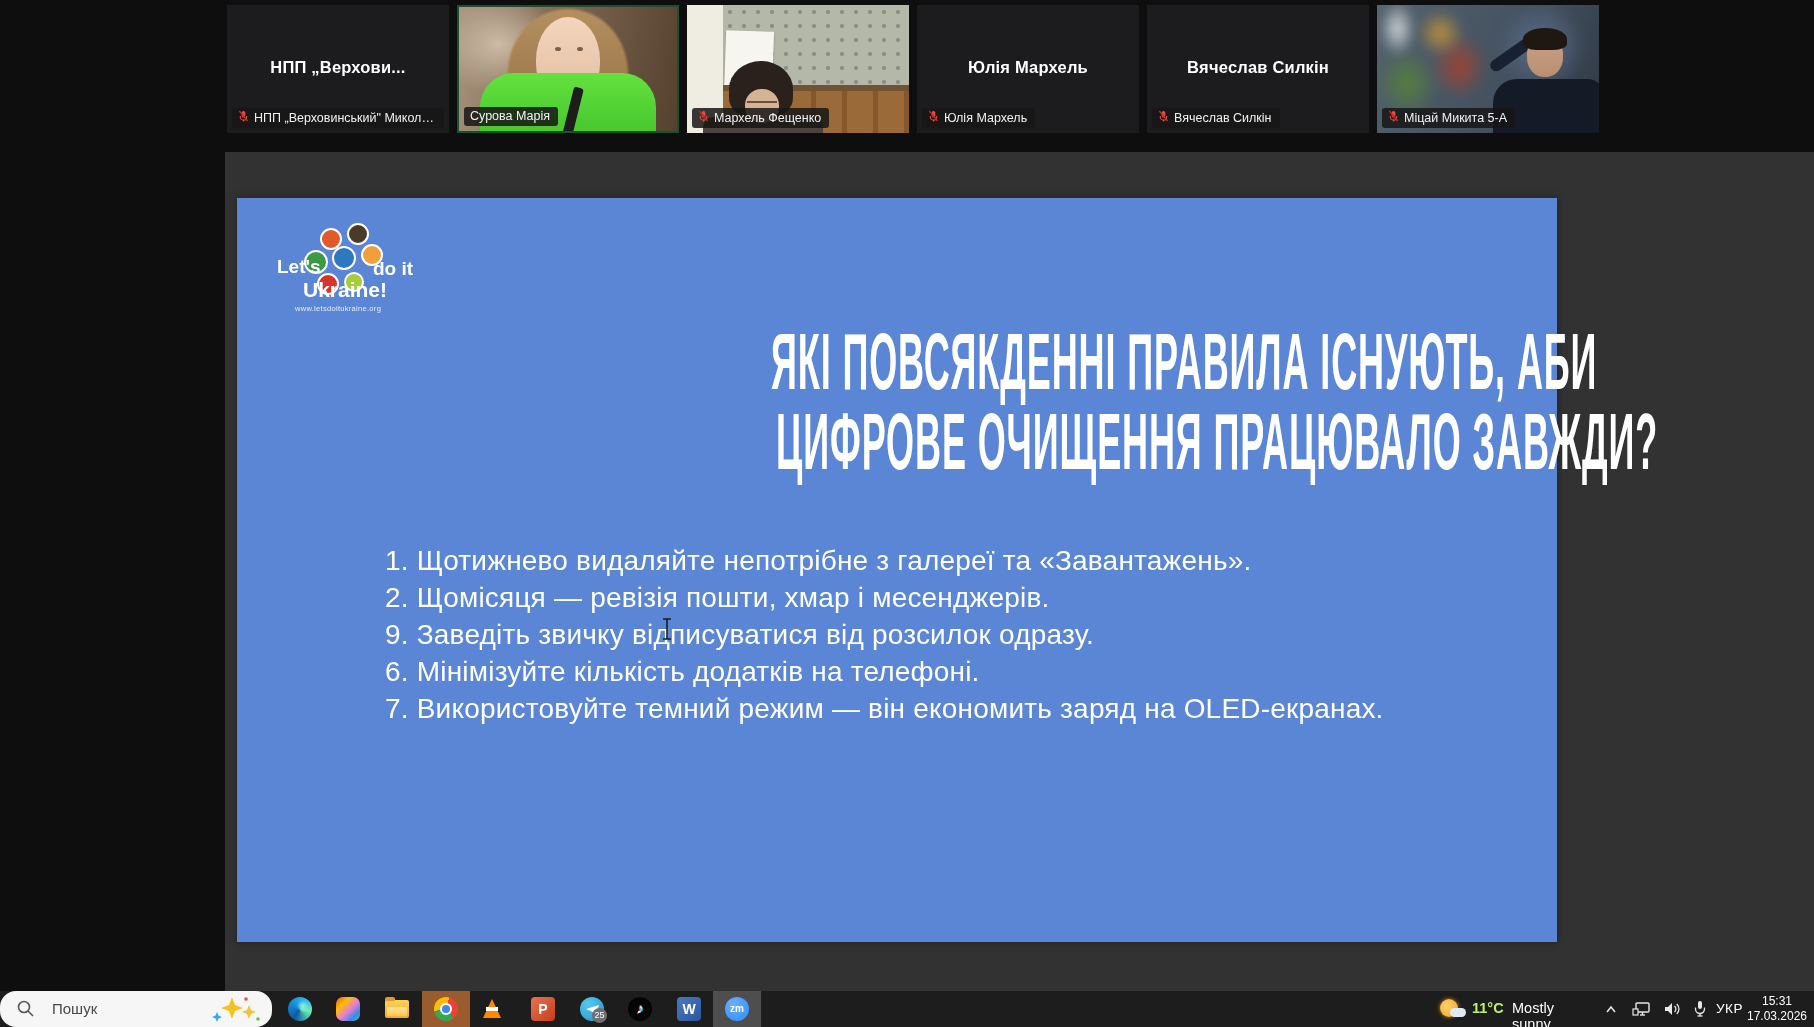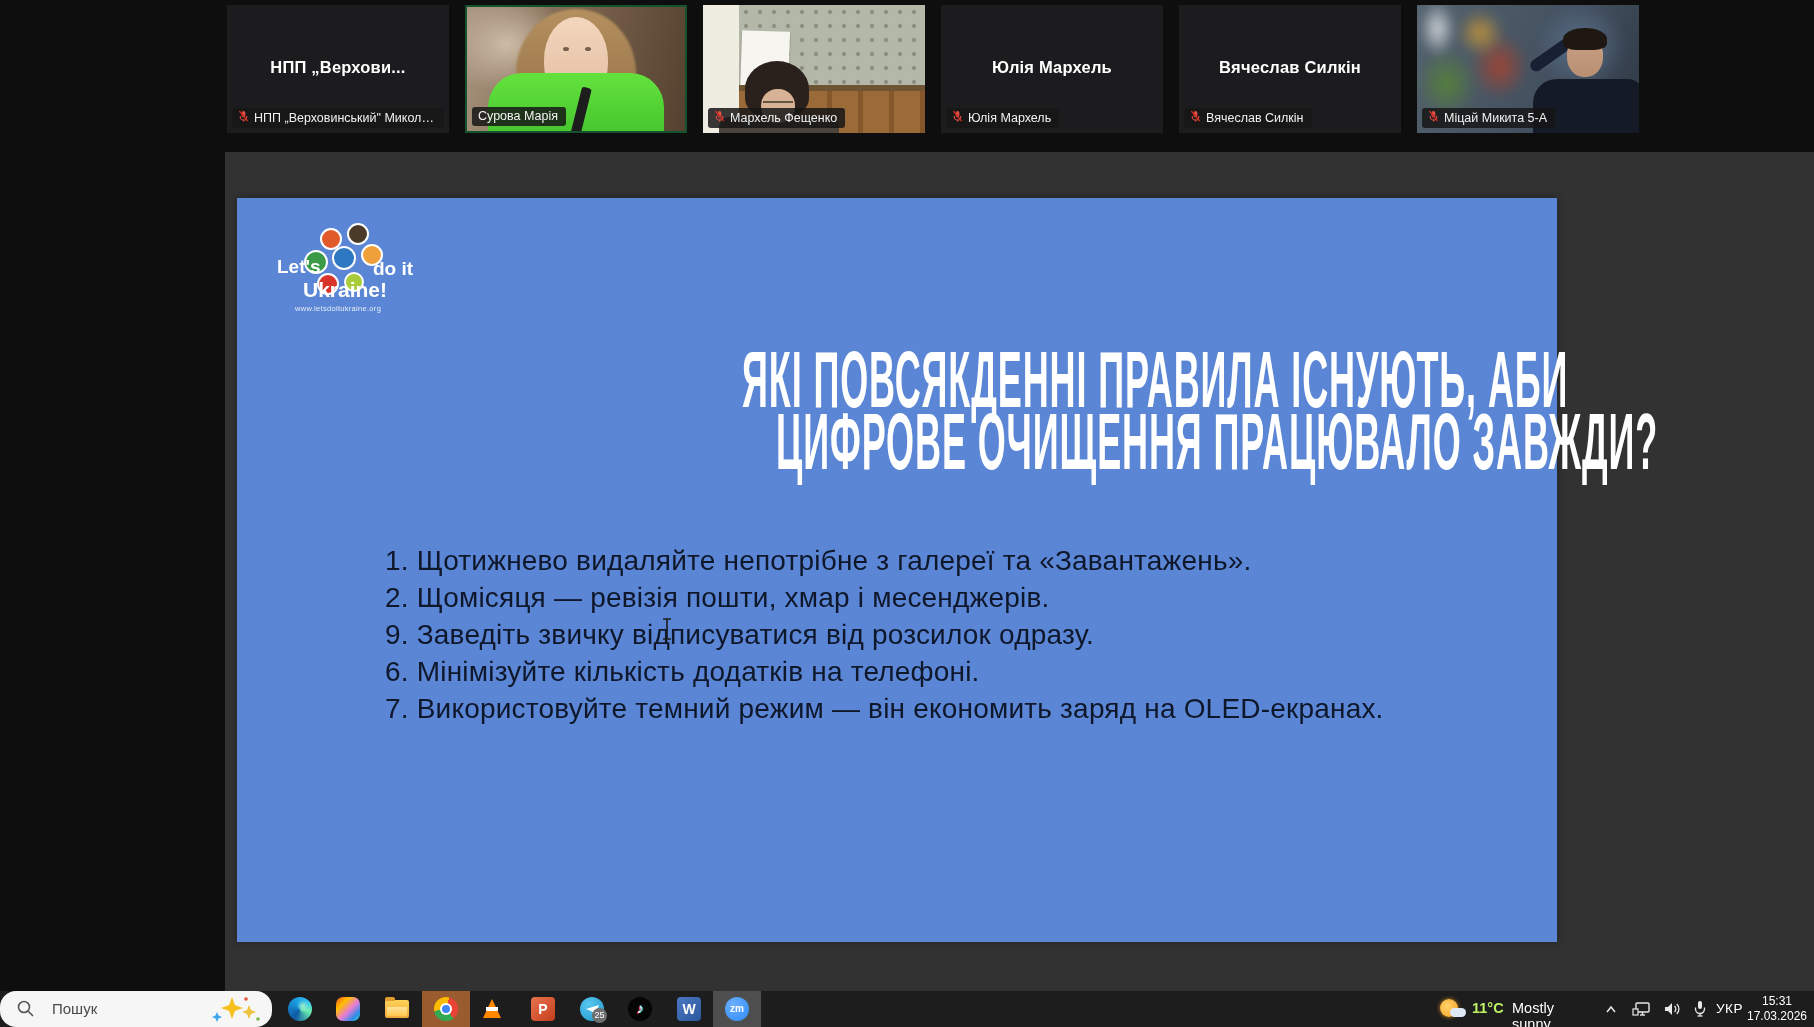--- a/index.html
+++ b/index.html
@@ -1,21 +1,21 @@
 <!DOCTYPE html>
 <html><head>
 <meta charset="utf-8">
 <style>
   * { margin:0; padding:0; box-sizing:border-box; }
   html,body { width:1814px; height:1027px; overflow:hidden; background:#0e0e0e;
               font-family:"Liberation Sans", sans-serif; }
   .app { position:absolute; inset:0; background:#0e0e0e; }
 
   
-  .filmstrip { position:absolute; left:227px; top:5px; height:128px; display:flex; gap:16px; }
+  .filmstrip { position:absolute; left:227px; top:5px; height:128px; display:flex; gap:8px; }
   .tile { position:relative; width:222px; height:128px; background:#1c1c1e; overflow:hidden; flex:none; }
   .tile.speaking { border:2px solid #14532d; }
   .tile-name-center { position:absolute; left:0; right:0; top:50%; transform:translateY(-58%);
       text-align:center; color:#fff; font-size:16.5px; font-weight:bold; letter-spacing:.2px; }
   .pill { position:absolute; left:5px; bottom:5px; max-width:212px; display:flex; align-items:center; gap:5px;
       background:rgba(22,22,22,.85); border-radius:3px; padding:2px 8px 3px 6px;
       color:#f2f2f2; font-size:12.5px; white-space:nowrap; }
   .pill .nm { overflow:hidden; text-overflow:ellipsis; }
 
   
@@ -80,23 +80,23 @@
   .logo { position:absolute; left:40px; top:18px; width:160px; height:100px; color:#fff; }
   .logo .dot { position:absolute; border-radius:50%; border:2px solid #fff; }
   .logo .w1 { position:absolute; left:0; top:40px; font-size:19px; font-weight:bold; }
   .logo .w2 { position:absolute; left:96px; top:42px; font-size:19px; font-weight:bold; }
   .logo .w3 { position:absolute; left:26px; top:62px; font-size:21px; font-weight:bold; }
   .logo .url { position:absolute; left:18px; top:88px; font-size:7.5px; opacity:.85; letter-spacing:.3px; }
 
   .title-line { position:absolute; left:0; width:1320px; text-align:center; color:#ffffff; white-space:nowrap; }
   .title-line span { display:inline-block; transform:scaleX(.45); transform-origin:50% 50%;
       font-size:80px; line-height:80px; font-weight:bold; letter-spacing:2px; }
-  .tl1 { top:142px; } .tl2 { top:204px; }
-
-  .rules { position:absolute; left:148px; top:344px; color:#0f172a; font-size:28px; line-height:37px;
+  .tl1 { top:124px;margin-left:29px; } .tl2 { top:204px; }
+
+  .rules { position:absolute; left:148px; top:344px; color:#ffffff; font-size:28px; line-height:37px;
       letter-spacing:.2px; }
 
   .ibeam { position:absolute; left:424px; top:420px; }
 
   
   .taskbar { position:absolute; left:0; top:991px; width:1814px; height:36px; background:#1d1d1d; }
   .search { position:absolute; left:0; top:0; width:272px; height:36px; background:#f6f6f6;
       display:flex; align-items:center;border-radius:16px; }
   .search .txt { position:absolute; left:52px; top:9px; color:#4a4a4a; font-size:15px; }
   .spark { position:absolute; }

